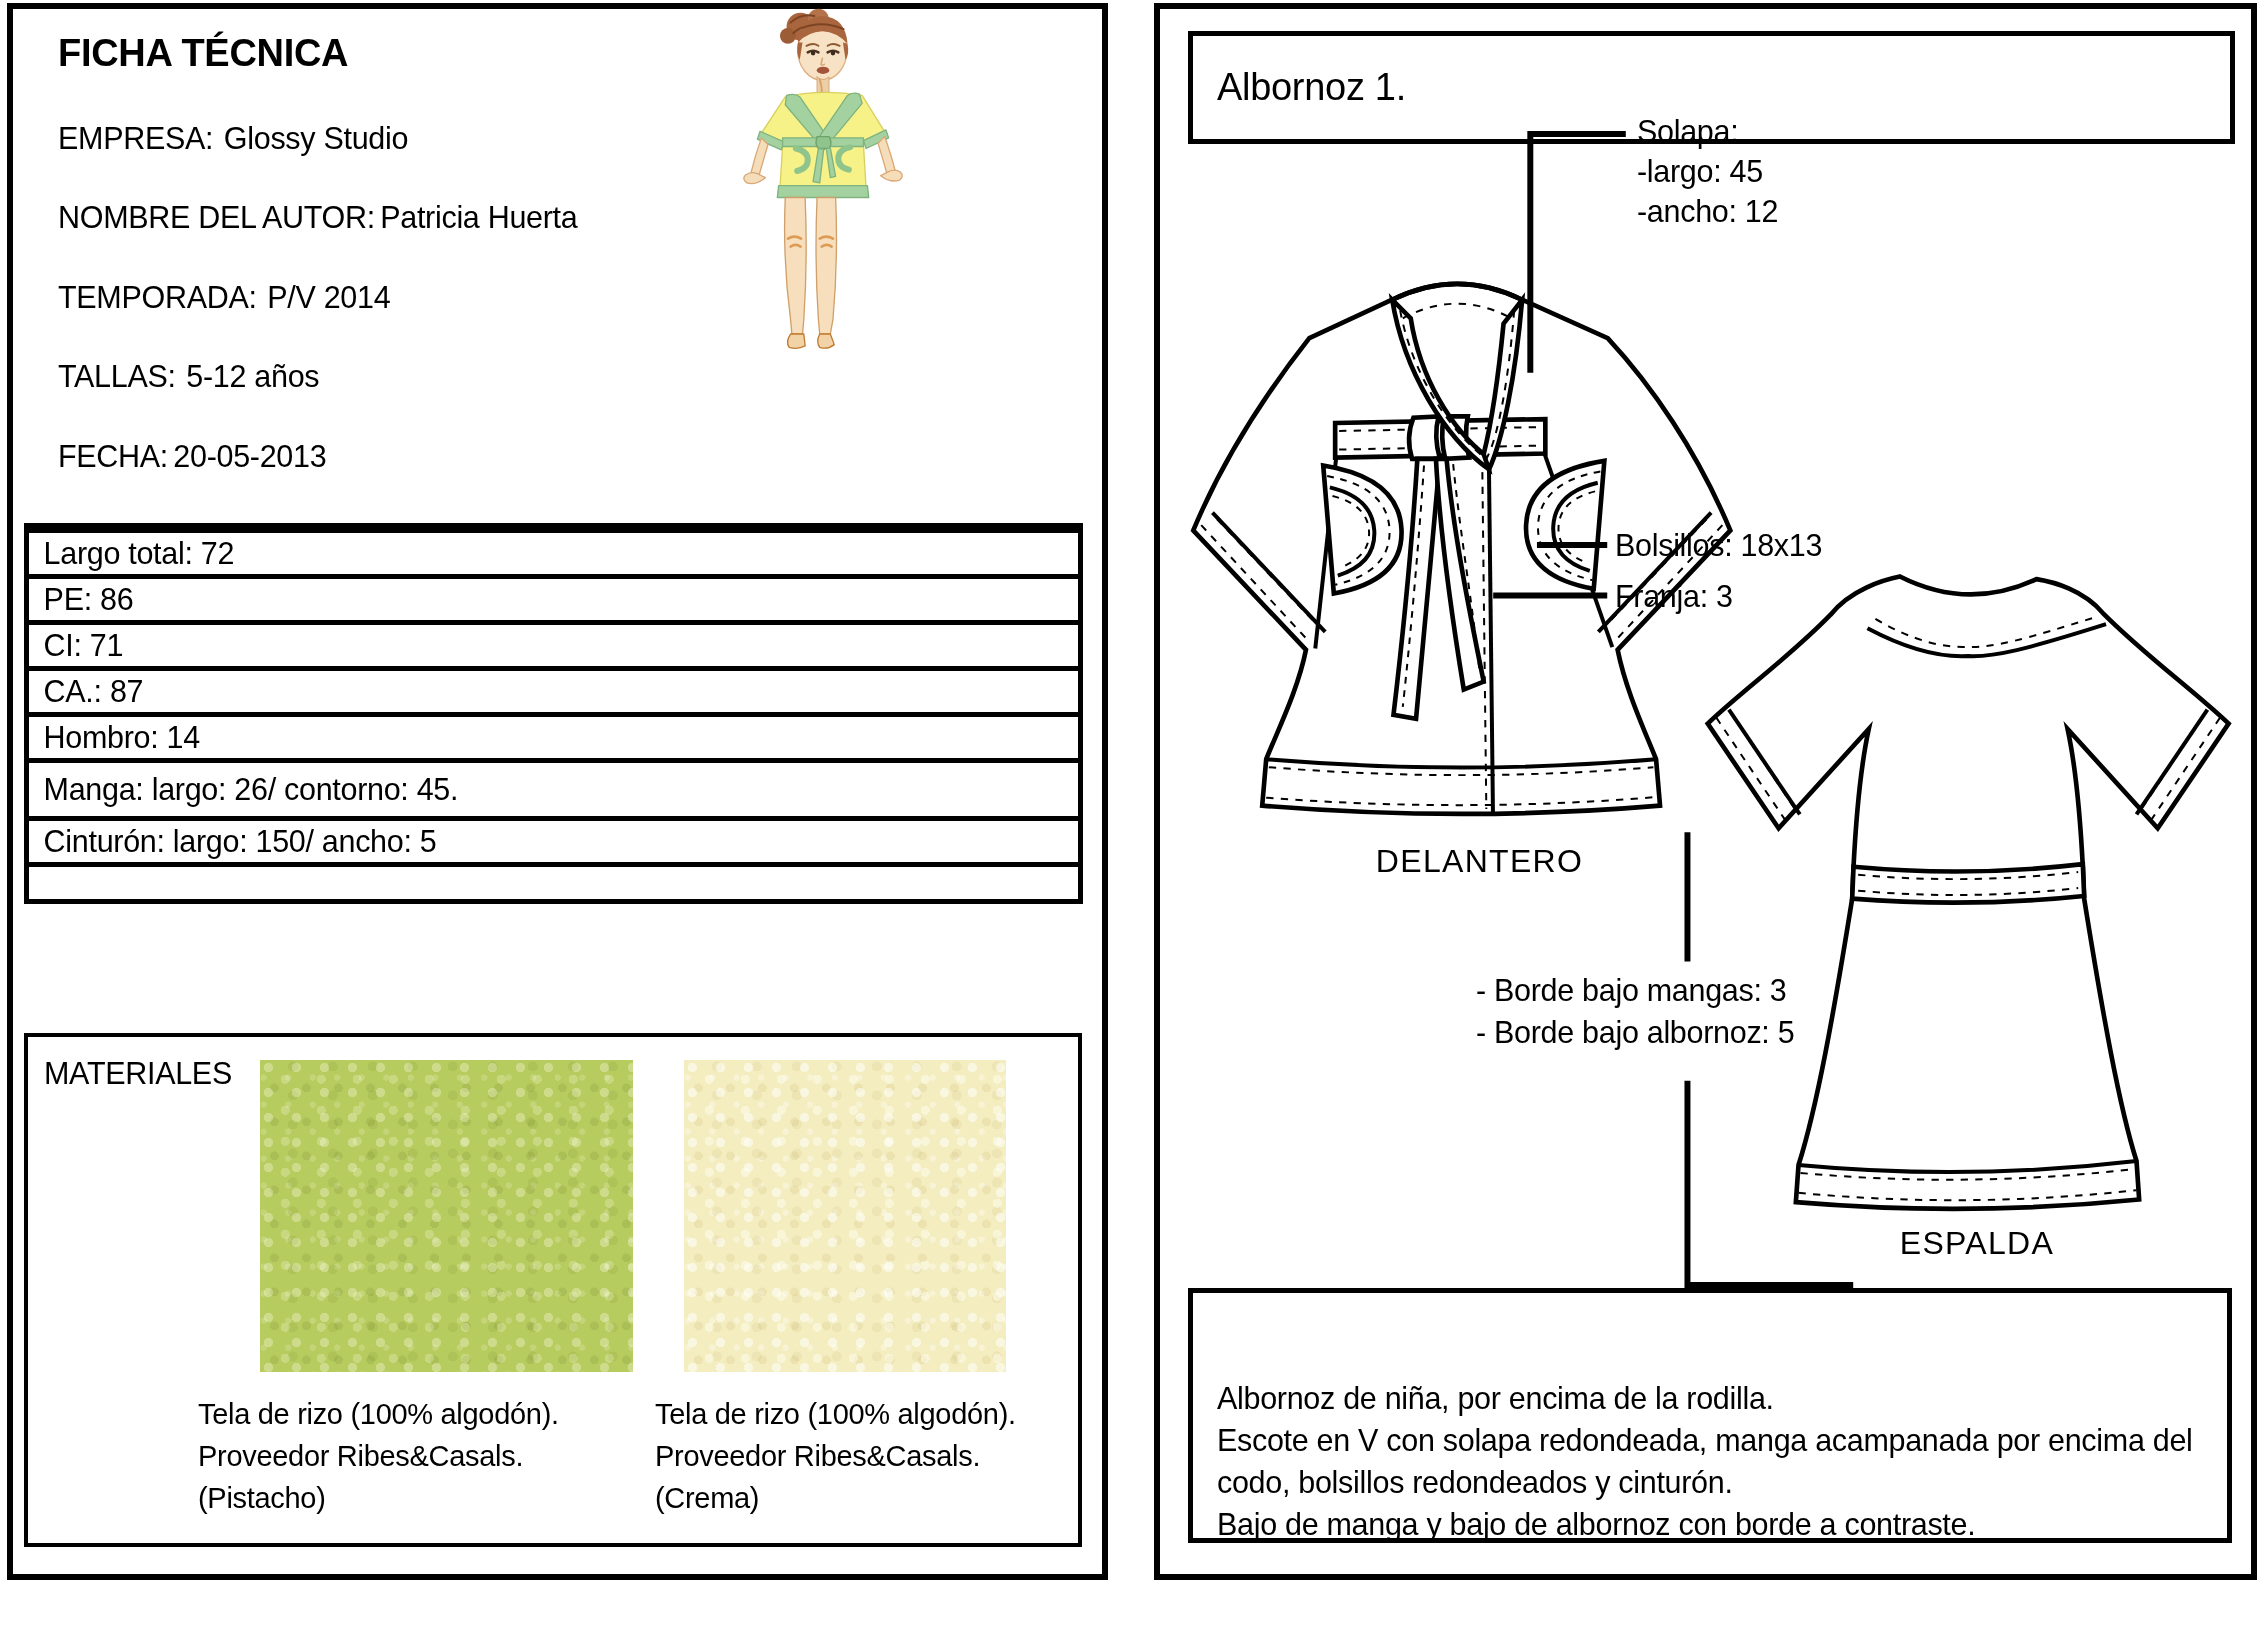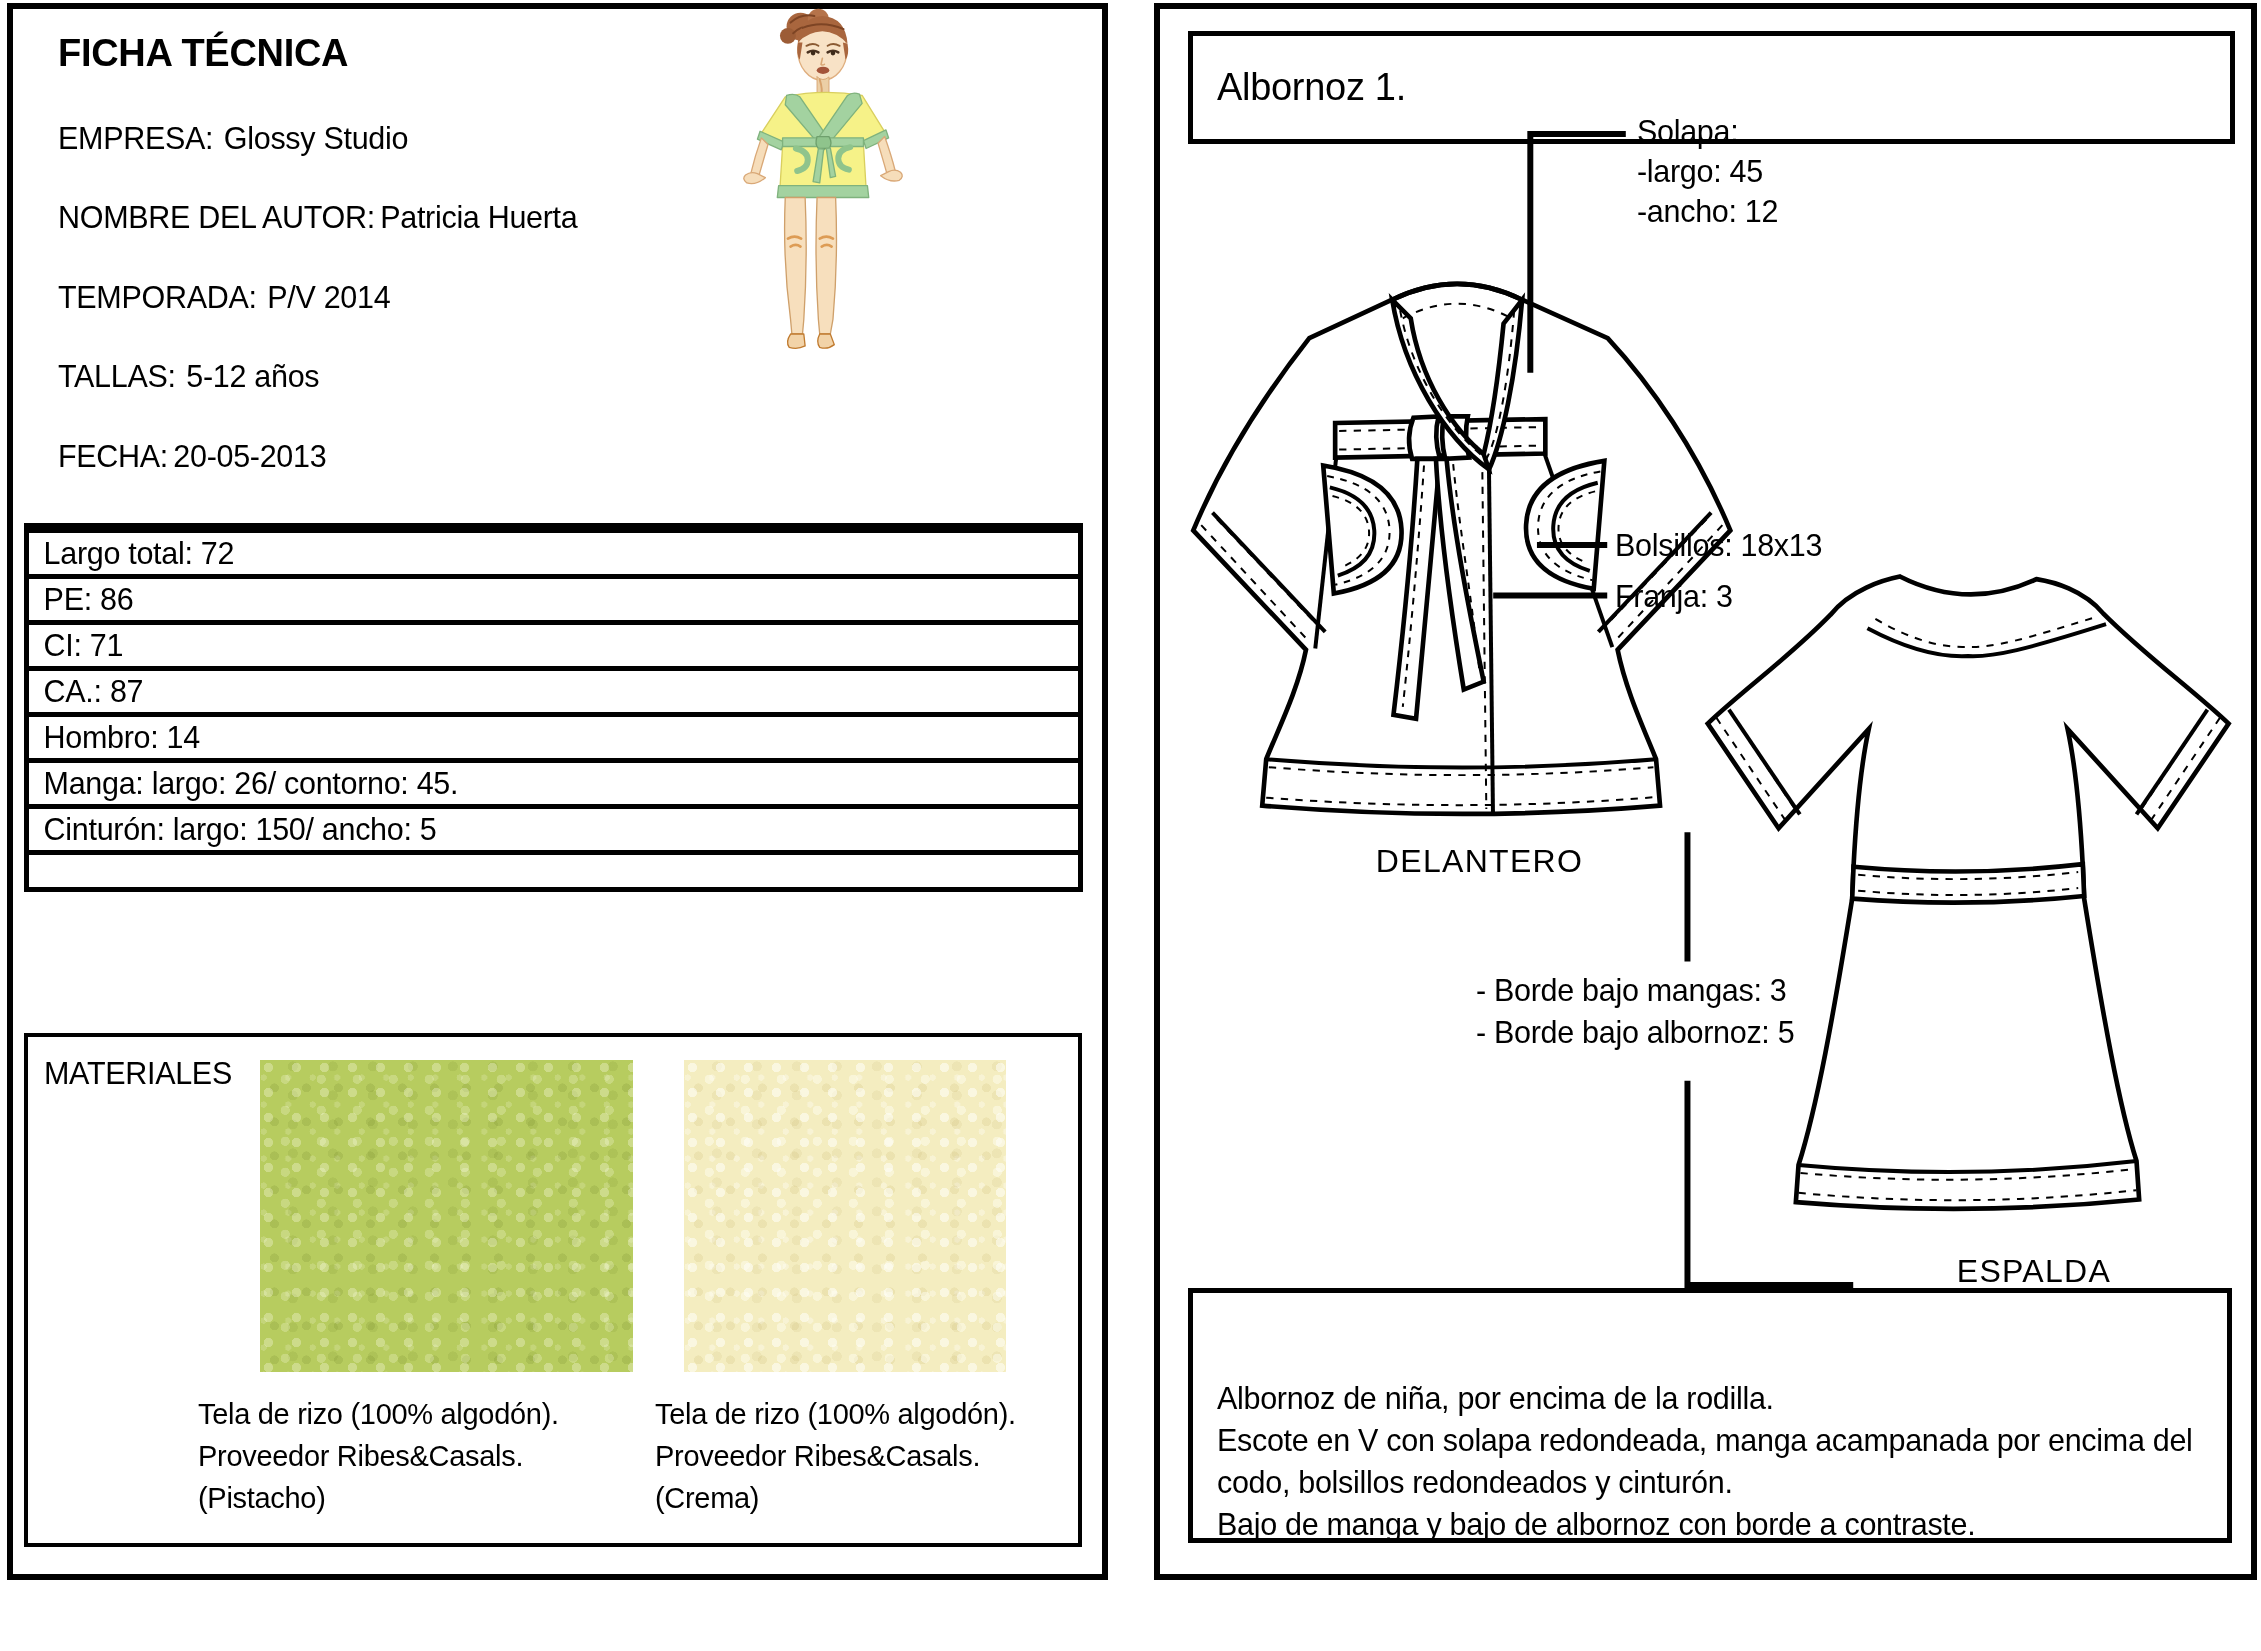--- a/index.html
+++ b/index.html
@@ -112,21 +112,21 @@
       <path d="M156,492 Q150,504 156,512 Q168,516 178,508 L172,492 Z" fill="#f2d3a8" stroke="#c07a2e" stroke-width="2"></path>
     </g>
   </svg>
 
   <div class="mtable" style="left:24px;top:523px;width:1049px;">
     <div class="mrow" style="height:46px;">Largo total: 72</div>
     <div class="mrow" style="height:46px;">PE: 86</div>
     <div class="mrow" style="height:46px;">CI: 71</div>
     <div class="mrow" style="height:46px;">CA.: 87</div>
     <div class="mrow" style="height:46px;">Hombro: 14</div>
-    <div class="mrow" style="height:46px;">Manga: largo: 26/ contorno: 45.</div>
+    <div class="mrow" style="height:58px;">Manga: largo: 26/ contorno: 45.</div>
     <div class="mrow" style="height:46px;">Cinturón: largo: 150/ ancho: 5</div>
     <div class="mrow" style="height:37px;"></div>
   </div>
 
   <div class="box" style="left:24px;top:1033px;width:1050px;height:506px;border-width:4.6px;"></div>
   <div class="t" style="left:44px;top:1056px;font-size:30.5px;">MATERIALES</div>
 
   <div class="swatch" style="left:260px;top:1060px;width:373px;height:312px;background-color:#b7cc5f;
               background-image:
                 radial-gradient(circle at 30% 30%, rgba(255,255,240,.30) 0 17%, transparent 18%),
@@ -261,21 +261,21 @@
     <div>-ancho: 12</div>
   </div>
   <div class="ann" style="left:1615px;top:525px;">Bolsillos: 18x13</div>
   <div class="ann" style="left:1615px;top:576px;">Franja: 3</div>
   <div class="ann" style="left:1458px;top:969px;line-height:42px;margin-left:18px;">
     <div>- Borde bajo mangas: 3</div>
     <div>- Borde bajo albornoz: 5</div>
   </div>
 
   <div class="viewlabel" style="left:1349px;top:843px;width:219px;margin-left:21px;">DELANTERO</div>
-  <div class="viewlabel" style="left:1951px;top:1225px;width:166px;margin-top:28px;">ESPALDA</div>
+  <div class="viewlabel" style="left:1894px;top:1225px;width:166px;">ESPALDA</div>
 
   <div class="box" style="left:1188px;top:1288px;width:1034px;height:245px;"></div>
   <div class="abs" style="left:1217px;top:1377px;">
     <div class="desc-line">Albornoz de niña, por encima de la rodilla.</div>
     <div class="desc-line">Escote en V con solapa redondeada, manga acampanada por encima del</div>
     <div class="desc-line">codo, bolsillos redondeados y cinturón.</div>
     <div class="desc-line">Bajo de manga y bajo de albornoz con borde a contraste.</div>
   </div>
 
 </div>

